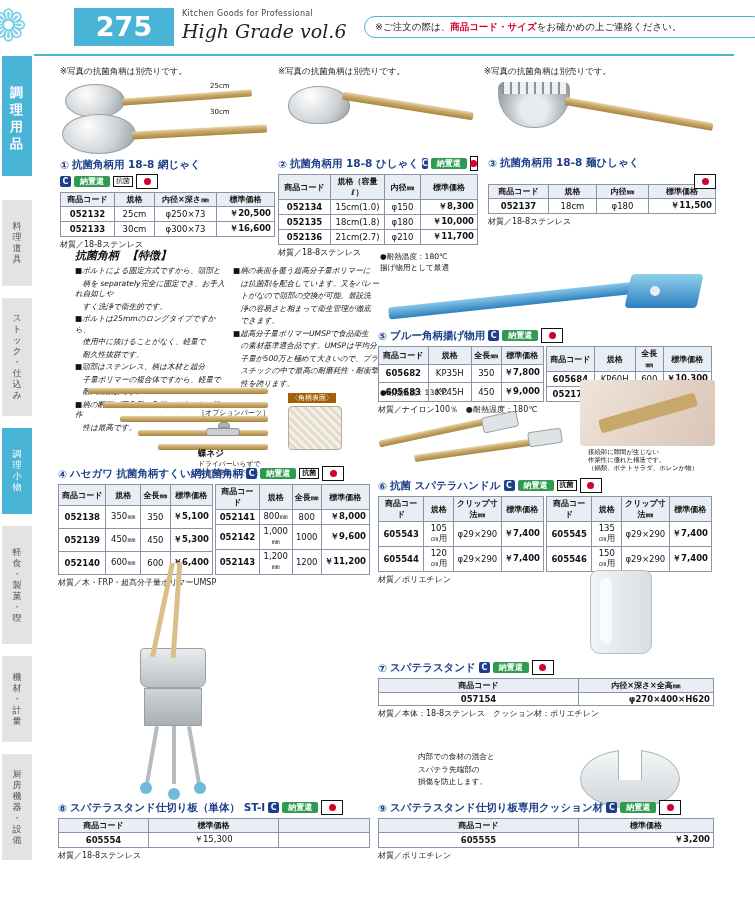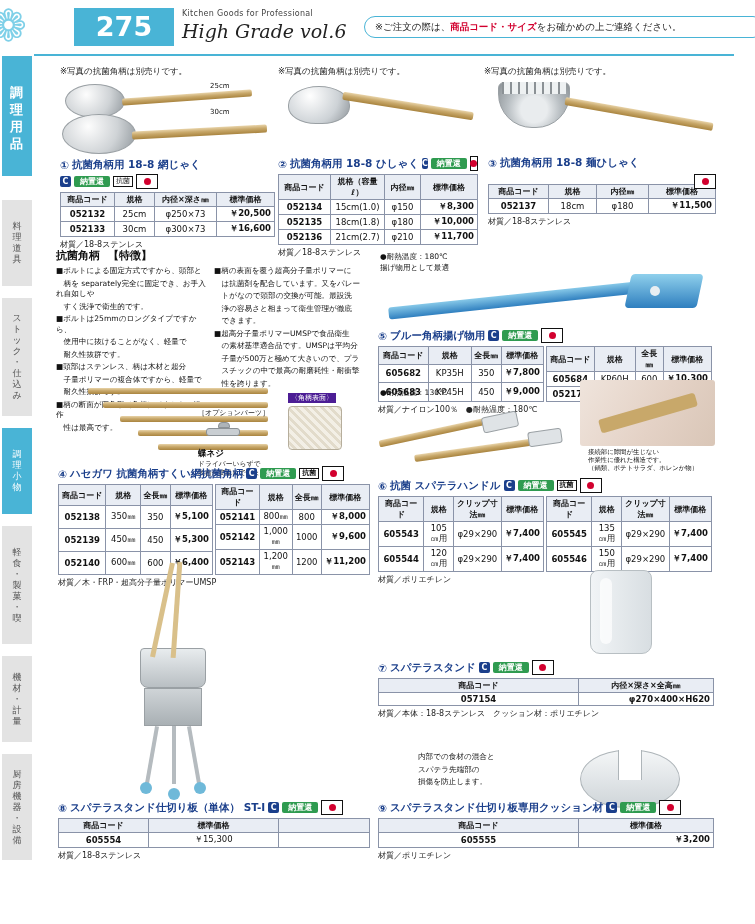--- a/index.html
+++ b/index.html
@@ -336,21 +336,21 @@
         <td class="code">052137</td>
         <td>18cm</td>
         <td>φ180</td>
         <td class="price">￥11,500</td>
       </tr>
     </tbody>
       </table>
     <div class="matl">材質／18-8ステンレス</div>
   </div>
 
-  <div class="blk" style="left:56px; top:248px; width:312px;">
+  <div class="blk" style="left:75px; top:248px; width:312px;font-style:italic;">
     <div style="display:flex; align-items:baseline; gap:8px;">
       <span class="feat-title">抗菌角柄</span>
       <span class="feat-title">【特徴】</span>
     </div>
     <div style="display:flex; gap:8px; margin-top:3px;">
       <div class="feat-body" style="width:150px;">
         <p>■ボルトによる固定方式ですから、頭部と</p>
           <p>　柄を separately完全に固定でき、お手入れ自如しや</p>
           <p>　すく洗浄で衛生的です。</p>
         <p>■ボルトは25mmのロングタイプですから、</p>
@@ -390,21 +390,21 @@
     <div style="position:relative; width:56px; height:28px; margin-top:2px;">
       <div style="position:absolute;left:8px;top:8px;width:34px;height:8px;background:#c9ced2;border:1px solid #8c9296;border-radius:3px;"></div>
       <div style="position:absolute;left:20px;top:2px;width:12px;height:6px;background:#aeb4b8;border:1px solid #8c9296;border-radius:4px 4px 0 0;"></div>
     </div>
     <div style="font-size:8.5px; font-weight:bold;">蝶ネジ</div>
     <div style="font-size:6.8px; line-height:8.5px; white-space:pre-line;">ドライバーいらずで
 脱着が簡単にできます。</div>
   </div>
 
   <div class="blk" style="left:288px; top:392px; width:78px;">
-    <div style="font-size:7px; background:#4c1d95; color:#fff; display:inline-block; padding:0 3px;">〈角柄表面〉</div>
+    <div style="font-size:7px; background:#a16207; color:#fff; display:inline-block; padding:0 3px;">〈角柄表面〉</div>
     <div style="margin-top:3px; width:54px; height:44px; background:repeating-linear-gradient(45deg,#f3efe6 0 3px,#e2dbcb 3px 6px); border:1px solid #b6ae9c; border-radius:4px;"></div>
   </div>
 
   <div class="blk" style="left:58px; top:466px; width:312px;">
     <div class="itemtitle">
       <span class="num">④</span>
       <span>ハセガワ 抗菌角柄すくい網抗菌角柄</span>
       <span class="badge-c">C</span>
       <span class="badge-g">納置還</span>
       <span class="badge-kin">抗菌</span>

